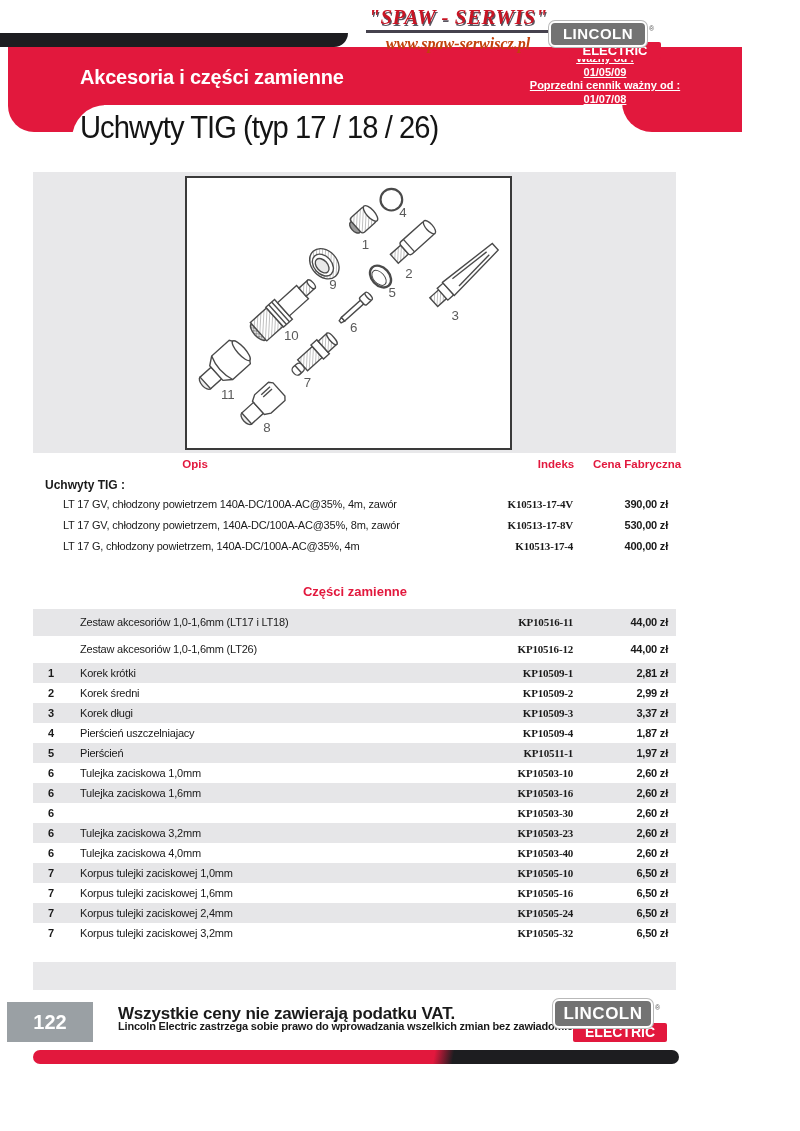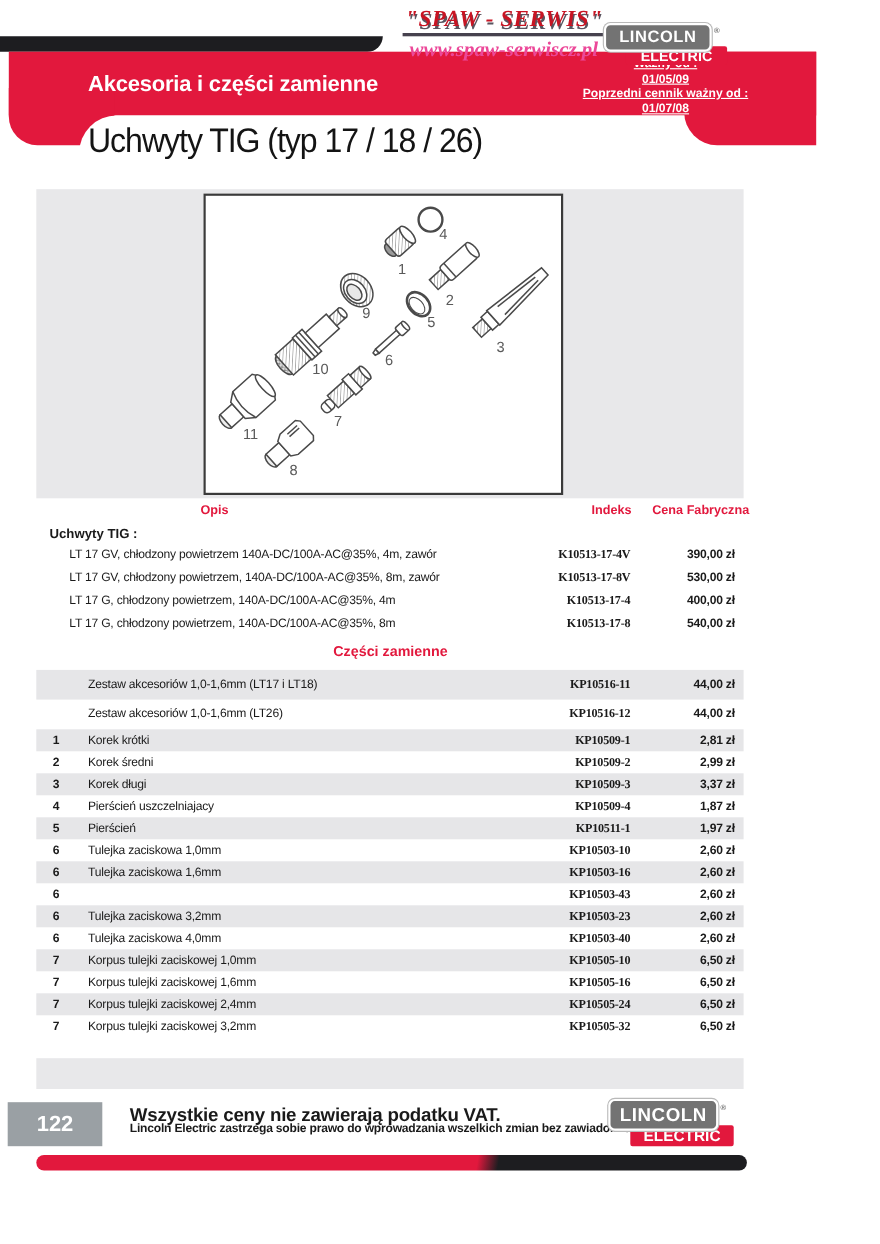--- a/index.html
+++ b/index.html
@@ -21,22 +21,22 @@
   .validity{position:absolute;right:80px;top:52px;width:230px;text-align:center;z-index:6;color:#fff;
              font-size:11px;font-weight:bold;line-height:13.5px;text-decoration:underline;}
   .page-title{position:absolute;left:80px;top:110px;z-index:5;font-size:31px;color:#141414;
              letter-spacing:-1px;transform:scaleX(0.94);transform-origin:left top;white-space:nowrap;}
 
   
   .spaw{position:absolute;left:360px;top:5px;width:196px;text-align:center;z-index:7;}
   .spaw-name{display:inline-block;font-family:"Liberation Serif",serif;font-style:italic;font-weight:bold;
              font-size:21px;color:#c81423;text-shadow:1px 2px 0 #5a5560;letter-spacing:0.5px;
              border-bottom:3px solid #46424e;padding:0 2px 1px 2px;line-height:24px;white-space:nowrap;}
-  .spaw-url{font-family:"Liberation Serif",serif;font-style:italic;font-weight:bold;font-size:19px;
-             color:#ec4899;margin-top:2px;}
+  .spaw-url{font-family:"Liberation Serif",serif;font-style:italic;font-weight:bold;font-size:16px;
+             color:#c2410c;margin-top:2px;}
 
   
   .lincoln{position:absolute;z-index:7;}
   .lincoln .lk-black{position:absolute;left:0;top:0;background:#737373;border:2px solid #fff;
              box-shadow:0 0 0 1px #b9b9b9;border-radius:6px;color:#fff;font-weight:bold;
              text-align:center;z-index:2;white-space:nowrap;}
   .lincoln .lk-red{position:absolute;background:#e2183d;color:#fff;font-weight:bold;text-align:center;
              border-radius:2px;z-index:1;white-space:nowrap;}
   .lincoln .lk-reg{position:absolute;color:#555;font-size:7px;z-index:3;}
   .lincoln-top .lk-black{width:94px;height:22px;font-size:15px;line-height:22px;letter-spacing:0.5px;}
@@ -247,25 +247,20 @@
         <div class="row">
           <div class="cell-desc">LT 17 GV, chłodzony powietrzem, 140A-DC/100A-AC@35%, 8m, zawór</div>
           <div class="cell-indeks">K10513-17-8V</div>
           <div class="cell-cena">530,00 zł</div>
         </div>
         <div class="row">
           <div class="cell-desc">LT 17 G, chłodzony powietrzem, 140A-DC/100A-AC@35%, 4m</div>
           <div class="cell-indeks">K10513-17-4</div>
           <div class="cell-cena">400,00 zł</div>
         </div>
-        <div class="row">
-          <div class="cell-desc">LT 17 G, chłodzony powietrzem, 140A-DC/100A-AC@35%, 8m</div>
-          <div class="cell-indeks">K10513-17-8</div>
-          <div class="cell-cena">540,00 zł</div>
-        </div>
       </div>
 
     <div class="sec2-title">Części zamienne</div>
     <div class="rows2" id="rows2">
         <div class="row shaded tall">
           <div class="cell-num"></div>
           <div class="cell-desc">Zestaw akcesoriów 1,0-1,6mm (LT17 i LT18)</div>
           <div class="cell-indeks">KP10516-11</div>
           <div class="cell-cena">44,00 zł</div>
         </div>
@@ -312,21 +307,21 @@
           <div class="cell-cena">2,60 zł</div>
         </div>
         <div class="row shaded">
           <div class="cell-num">6</div>
           <div class="cell-desc">Tulejka zaciskowa 1,6mm</div>
           <div class="cell-indeks">KP10503-16</div>
           <div class="cell-cena">2,60 zł</div>
         </div>
         <div class="row">
           <div class="cell-num">6</div>
-          <div class="cell-indeks">KP10503-43</div>
+          <div class="cell-indeks">KP10503-30</div>
           <div class="cell-cena">2,60 zł</div>
         </div>
         <div class="row shaded">
           <div class="cell-num">6</div>
           <div class="cell-desc">Tulejka zaciskowa 3,2mm</div>
           <div class="cell-indeks">KP10503-23</div>
           <div class="cell-cena">2,60 zł</div>
         </div>
         <div class="row">
           <div class="cell-num">6</div>

